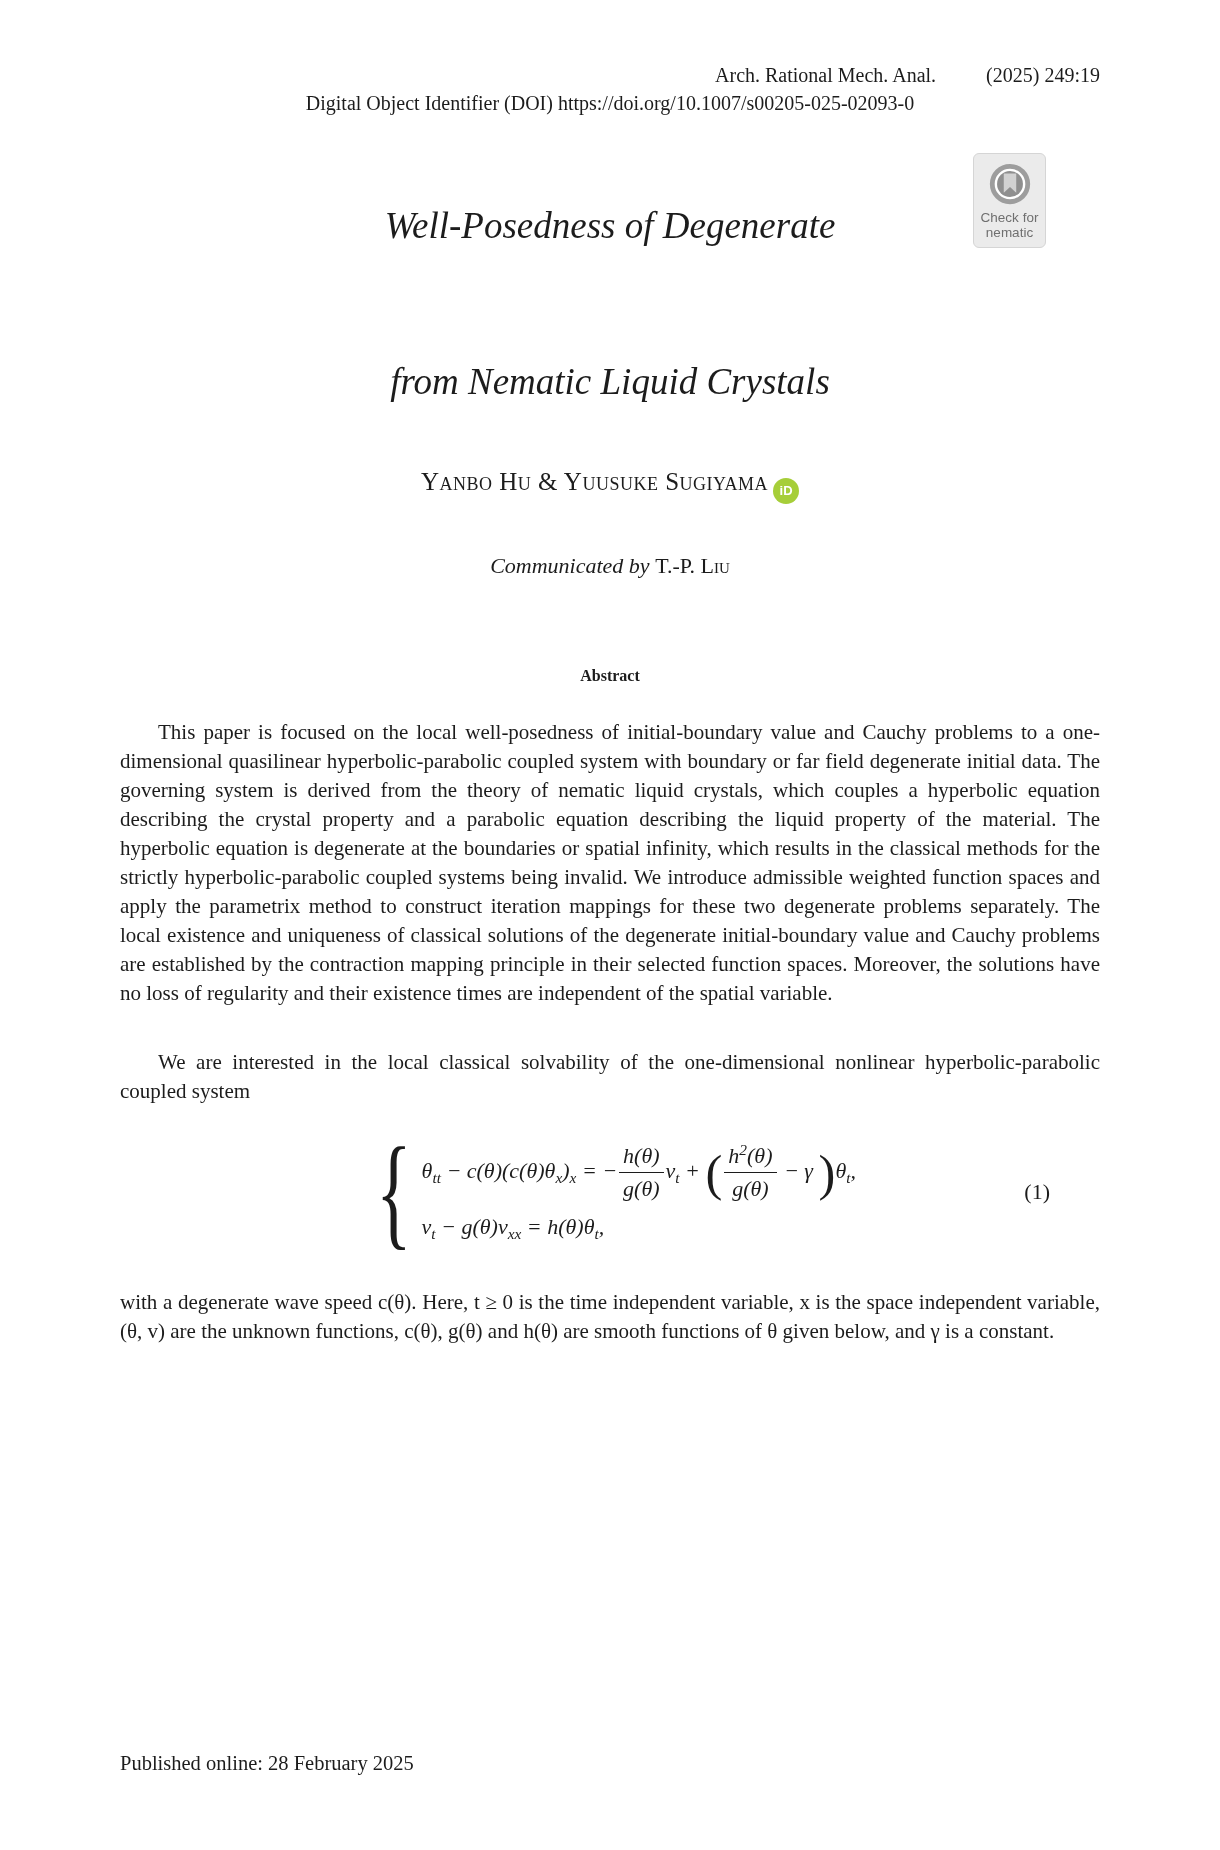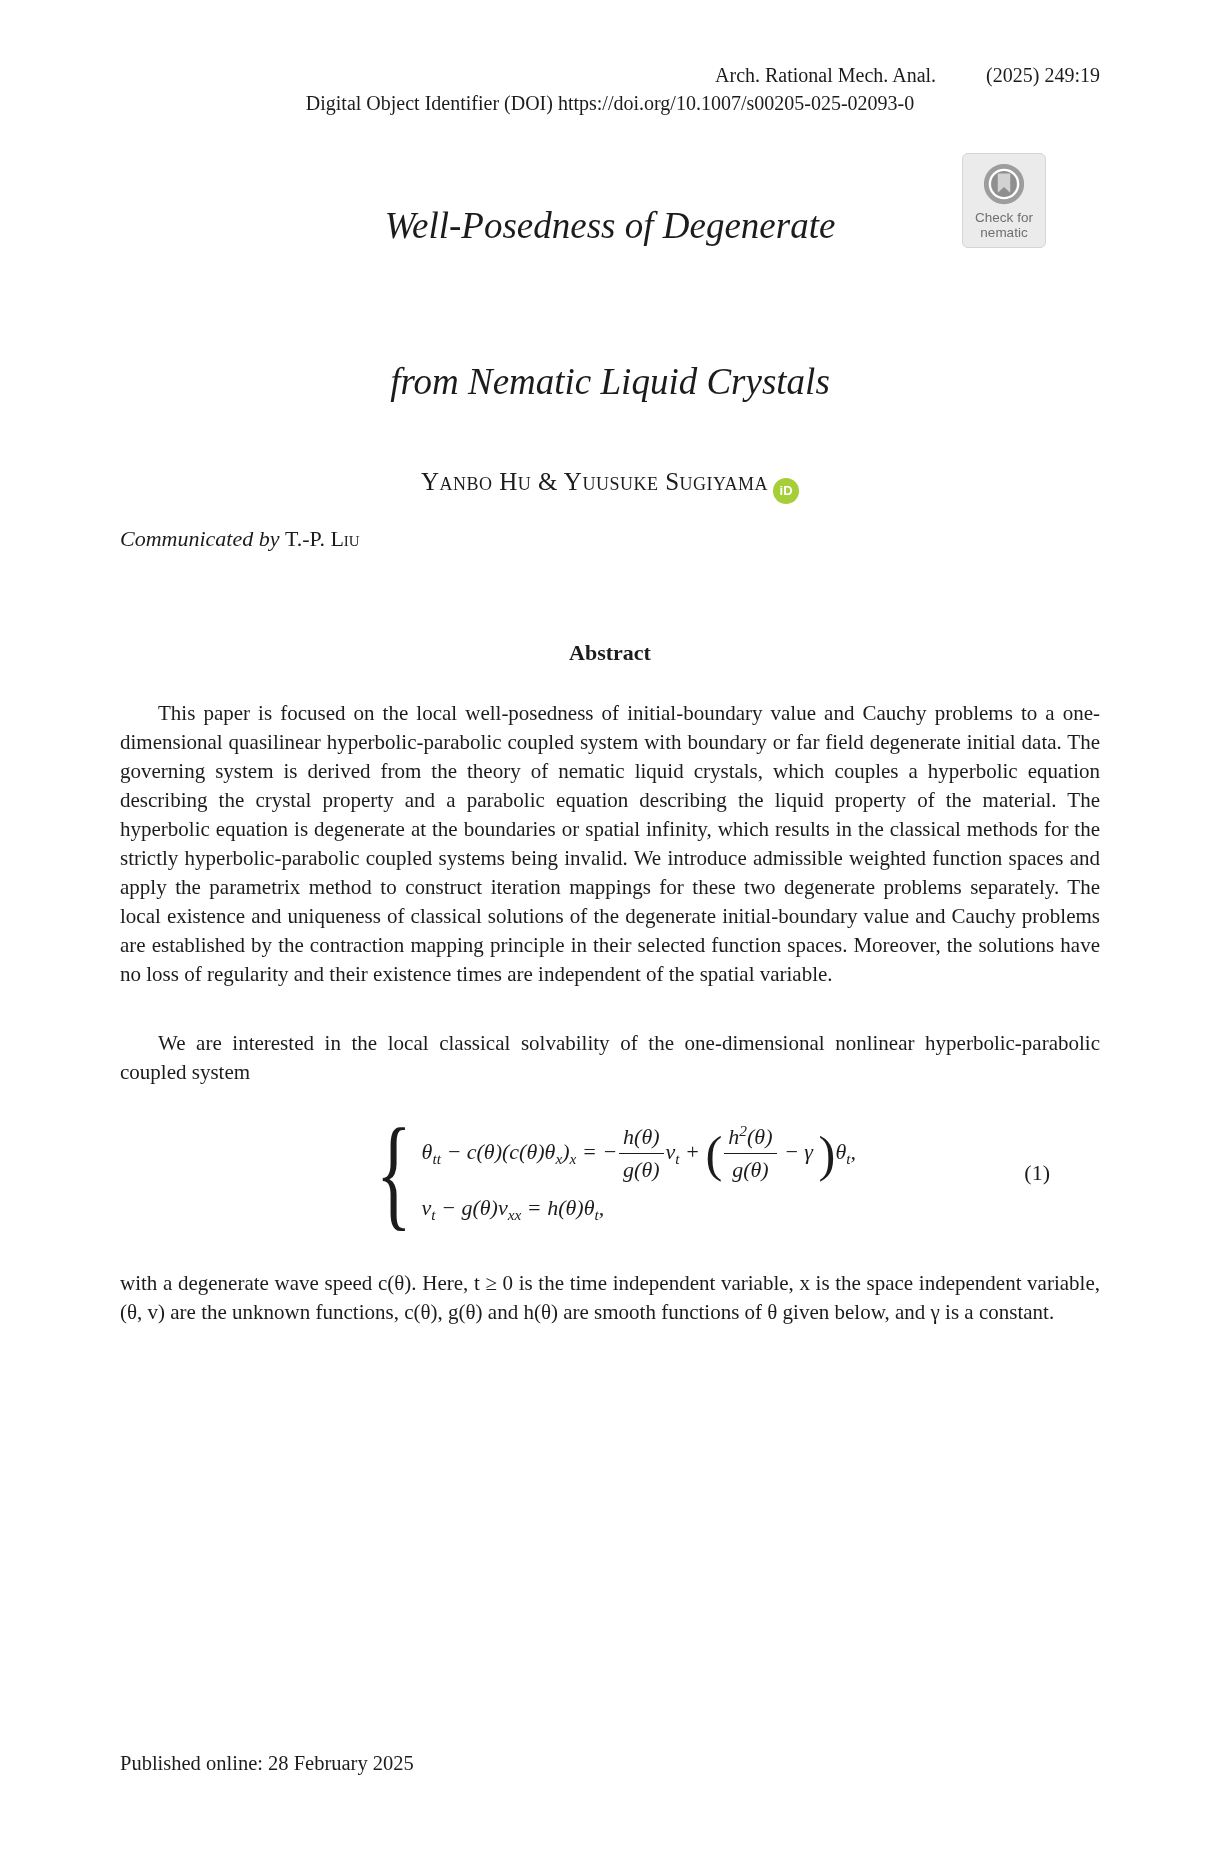--- a/index.html
+++ b/index.html
@@ -37,21 +37,21 @@
     justify-content: flex-end;
     gap: 50px;
   }
   .jheader-line2 { margin-top: 2px; }
 
   
   .badge {
     position: absolute;
     top: 153px;
     right: 174px;
-    width: 84px;
+    width: 73px;
     background: var(--badge_bg, #ebebeb);
     border: 1px solid #d5d5d5;
     border-radius: 6px;
     text-align: center;
     padding: 7px 2px 7px;
     box-sizing: border-box;
     cursor: pointer;
   }
   .badge svg { display: block; margin: 0 auto; }
   .badge-text {
@@ -95,31 +95,32 @@
     letter-spacing: 0;
     align-items: center;
     justify-content: center;
     vertical-align: -5px;
     margin-left: 5px;
     cursor: pointer;
   }
 
   
   .communicated {
-    margin-top: 22px;
+    margin-top: 49px;
+    text-align: center;
     font-size: 22px;
   }
   .communicated .pref { font-style: italic; }
   .communicated .name { font-variant: small-caps; }
 
   
   .section-heading {
     margin: 0;
     text-align: center;
-    font-size: 22px;
+    font-size: 16px;
     font-weight: bold;
     font-family: "Liberation Serif", serif;
   }
   .abstract-heading { margin-top: 88px; }
   .intro-heading   { margin-top: 116px; }
 
   
   .body-par {
     font-size: 21px;
     line-height: 29px;

